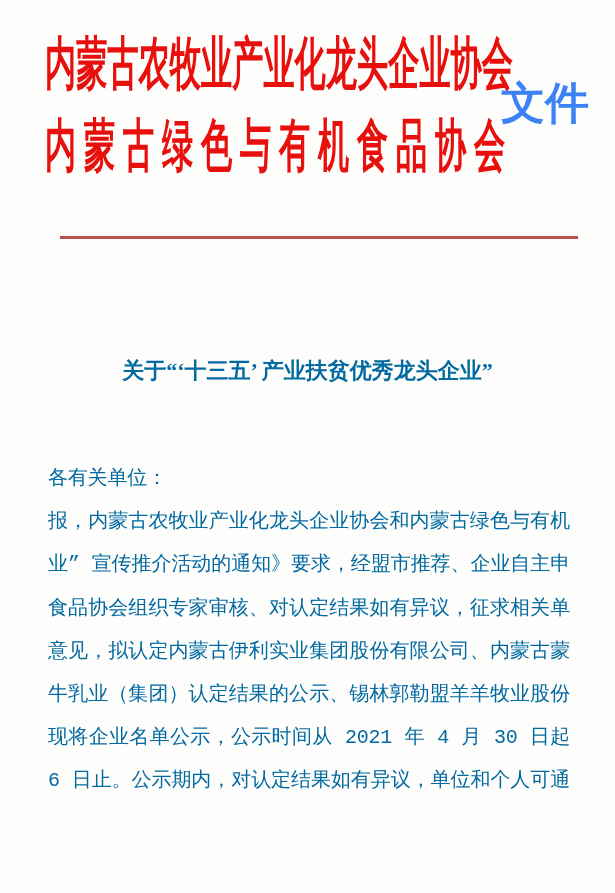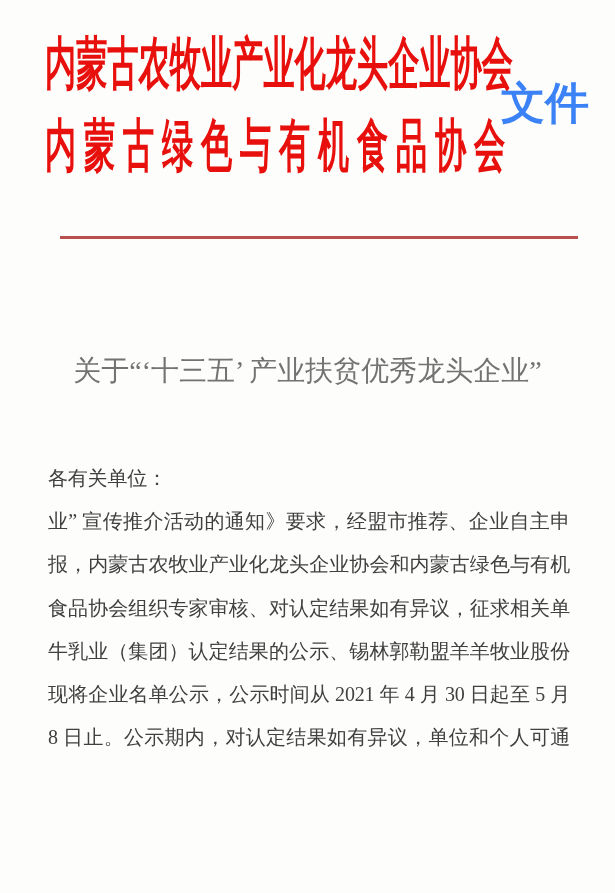--- a/index.html
+++ b/index.html
@@ -55,35 +55,36 @@
     background: #b9504e;
   }
 
   
   .title {
     position: absolute;
     top: 342px;
     left: 0;
     width: 615px;
     text-align: center;
-    color: #737373;
-    font-weight: normal;
-    font-size: 28px;
+    color: #0369a1;
+    font-weight: bold;
+    font-size: 22px;
     line-height: 57px;
     white-space: nowrap;
   }
 
   
   .body-text {
     position: absolute;
     top: 457px;
     left: 48px;
     width: 522px;
-    color: #404040;
+    color: #0369a1;
     font-size: 20px;
+    font-family: Liberation Mono, monospace;
   }
   .body-line {
     height: 43.2px;
     line-height: 43.2px;
     overflow: hidden;
     text-align: justify;
     text-align-last: justify;
     letter-spacing: -0.2px;
   }
   .body-line.salutation {
@@ -106,21 +107,22 @@
   <div class="doc-type">文件</div>
 
   <div class="divider"></div>
 
   <div class="title">
     <div>关于“‘十三五’ 产业扶贫优秀龙头企业”</div>
   </div>
 
   <div class="body-text">
     <div class="body-line salutation">各有关单位：</div>
+    <div class="body-line">报，内蒙古农牧业产业化龙头企业协会和内蒙古绿色与有机</div>
     <div class="body-line">业” 宣传推介活动的通知》要求，经盟市推荐、企业自主申</div>
-    <div class="body-line">报，内蒙古农牧业产业化龙头企业协会和内蒙古绿色与有机</div>
     <div class="body-line">食品协会组织专家审核、对认定结果如有异议，征求相关单位</div>
+    <div class="body-line">意见，拟认定内蒙古伊利实业集团股份有限公司、内蒙古蒙</div>
     <div class="body-line">牛乳业（集团）认定结果的公示、锡林郭勒盟羊羊牧业股份有</div>
     <div class="body-line">现将企业名单公示，公示时间从 2021 年 4 月 30 日起至 5 月</div>
-    <div class="body-line">8 日止。公示期内，对认定结果如有异议，单位和个人可通</div>
+    <div class="body-line">6 日止。公示期内，对认定结果如有异议，单位和个人可通</div>
   </div>
 
 </div>
 
 </body></html>

